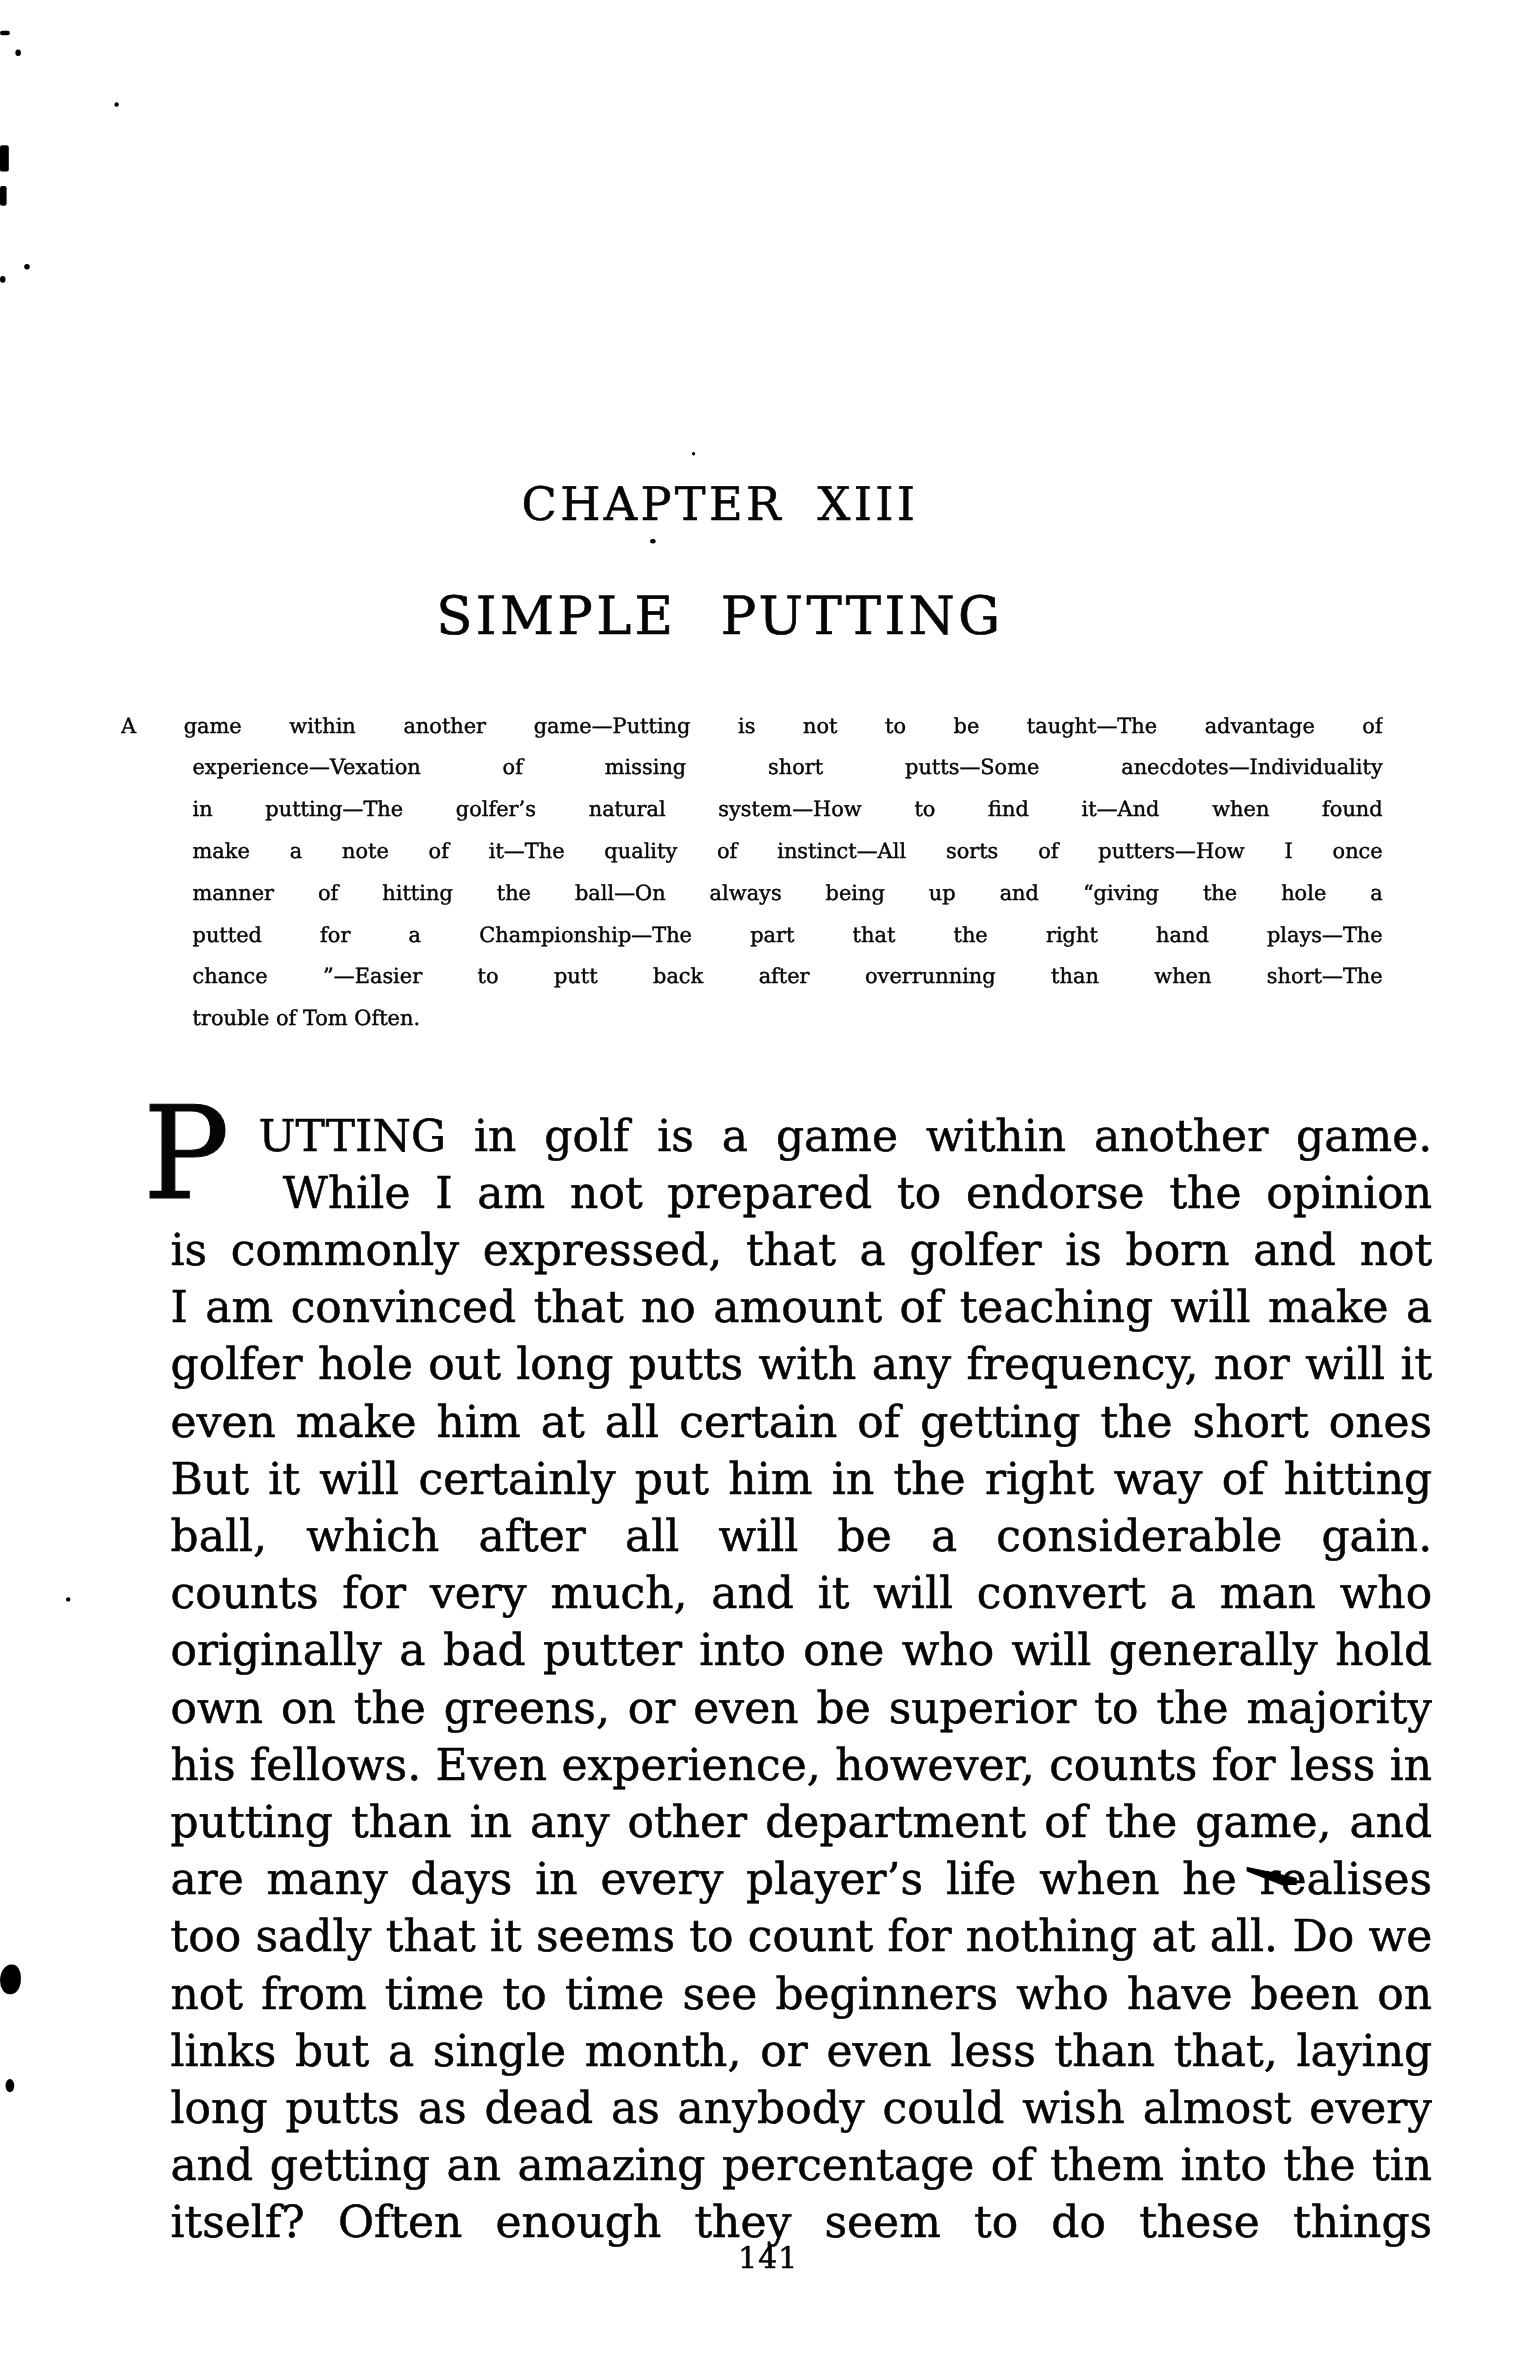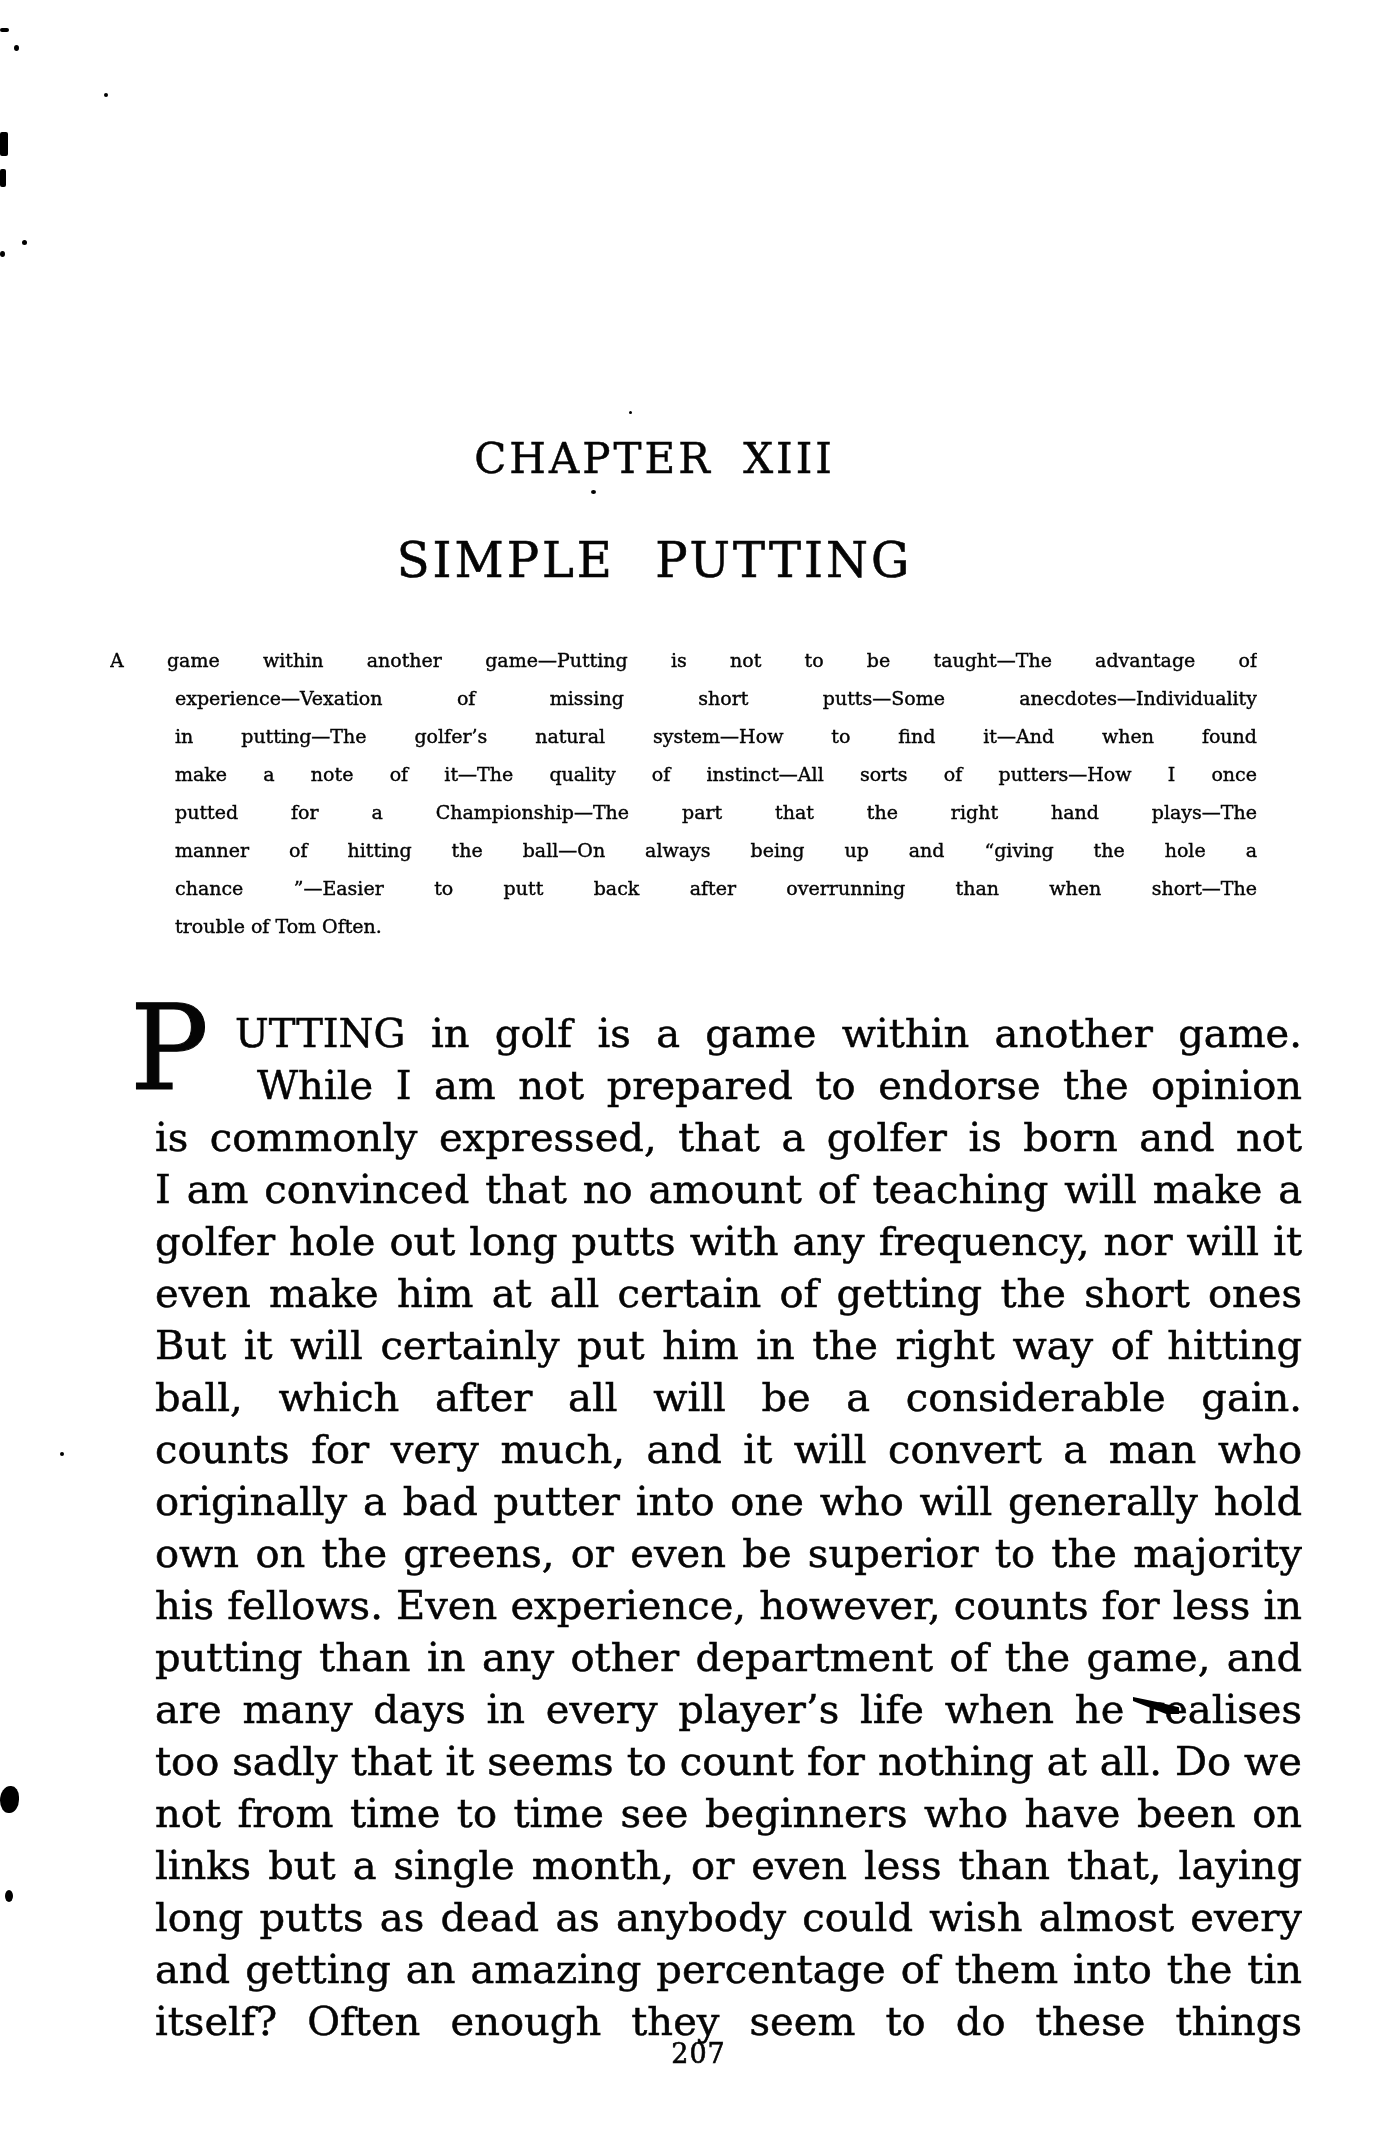--- a/index.html
+++ b/index.html
@@ -90,22 +90,22 @@
 
   <div class="chapter-heading">CHAPTER XIII</div>
 
   <div class="section-heading">SIMPLE PUTTING</div>
 
   <div class="summary">
       <div class="line">A game within another game—Putting is not to be taught—The advantage of</div>
       <div class="line indent">experience—Vexation of missing short putts—Some anecdotes—Individuality</div>
       <div class="line indent">in putting—The golfer’s natural system—How to find it—And when found</div>
       <div class="line indent">make a note of it—The quality of instinct—All sorts of putters—How I once</div>
+      <div class="line indent">manner of hitting the ball—On always being up and “giving the hole a</div>
       <div class="line indent">putted for a Championship—The part that the right hand plays—The</div>
-      <div class="line indent">manner of hitting the ball—On always being up and “giving the hole a</div>
       <div class="line indent">chance ”—Easier to putt back after overrunning than when short—The</div>
       <div class="line indent plain-last">trouble of Tom Often.</div>
     </div>
 
   <span class="drop-cap">P</span>
 
   <div class="body-text">
       <div class="line dc1">UTTING in golf is a game within another game.</div>
       <div class="line dc2">While I am not prepared to endorse the opinion that</div>
       <div class="line">is commonly expressed, that a golfer is born and not made,</div>
@@ -121,21 +121,21 @@
       <div class="line">putting than in any other department of the game, and there</div>
       <div class="line">are many days in every player’s life when he realises only</div>
       <div class="line">too sadly that it seems to count for nothing at all. Do we</div>
       <div class="line">not from time to time see beginners who have been on the</div>
       <div class="line">links but a single month, or even less than that, laying their</div>
       <div class="line">long putts as dead as anybody could wish almost every time,</div>
       <div class="line">and getting an amazing percentage of them into the tin</div>
       <div class="line">itself? Often enough they seem to do these things simply</div>
     </div>
 
-  <div class="page-number">207</div>
+  <div class="page-number">141</div>
 
 <div class="artifact bar" style="left: 0px; top: 28px; width: 9px; height: 4px;"></div>
     <div class="artifact dot" style="left: 14px; top: 45px; width: 5px; height: 6px;"></div>
     <div class="artifact dot" style="left: 104px; top: 93px; width: 4px; height: 4px;"></div>
     <div class="artifact bar" style="left: 0px; top: 132px; width: 8px; height: 24px;"></div>
     <div class="artifact bar" style="left: 0px; top: 169px; width: 6px; height: 18px;"></div>
     <div class="artifact dot" style="left: 22px; top: 240px; width: 5px; height: 5px;"></div>
     <div class="artifact dot" style="left: 0px; top: 251px; width: 5px; height: 6px;"></div>
     <div class="artifact dot" style="left: 629px; top: 411px; width: 3px; height: 3px;"></div>
     <div class="artifact dot" style="left: 591px; top: 490px; width: 5px; height: 4px;"></div>

